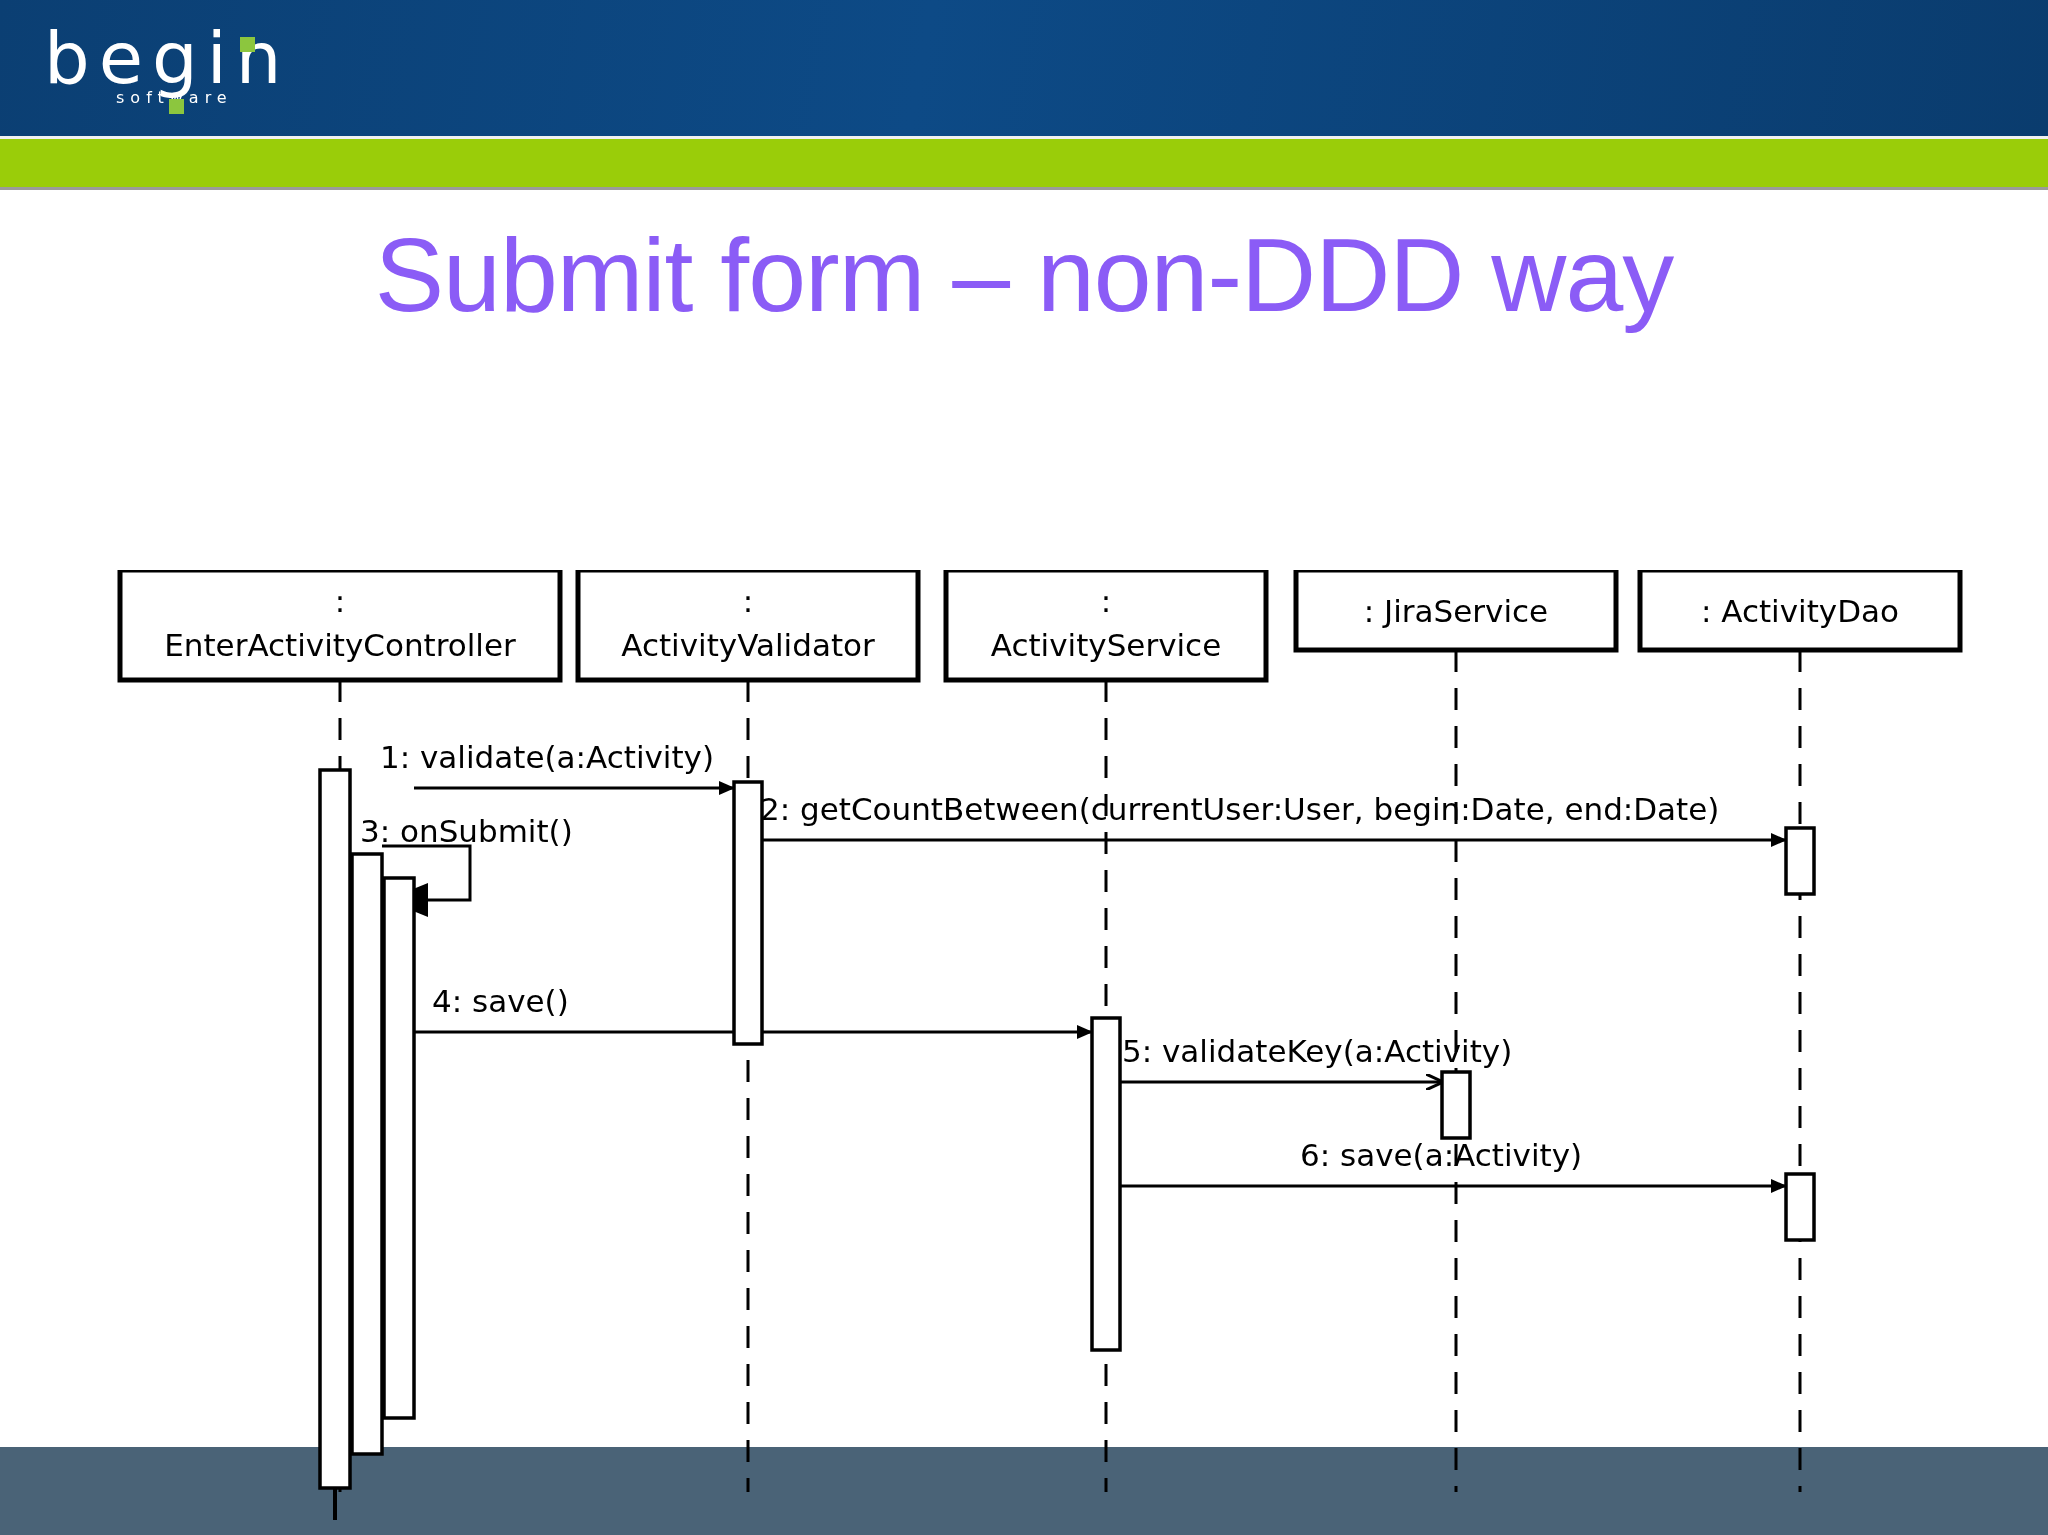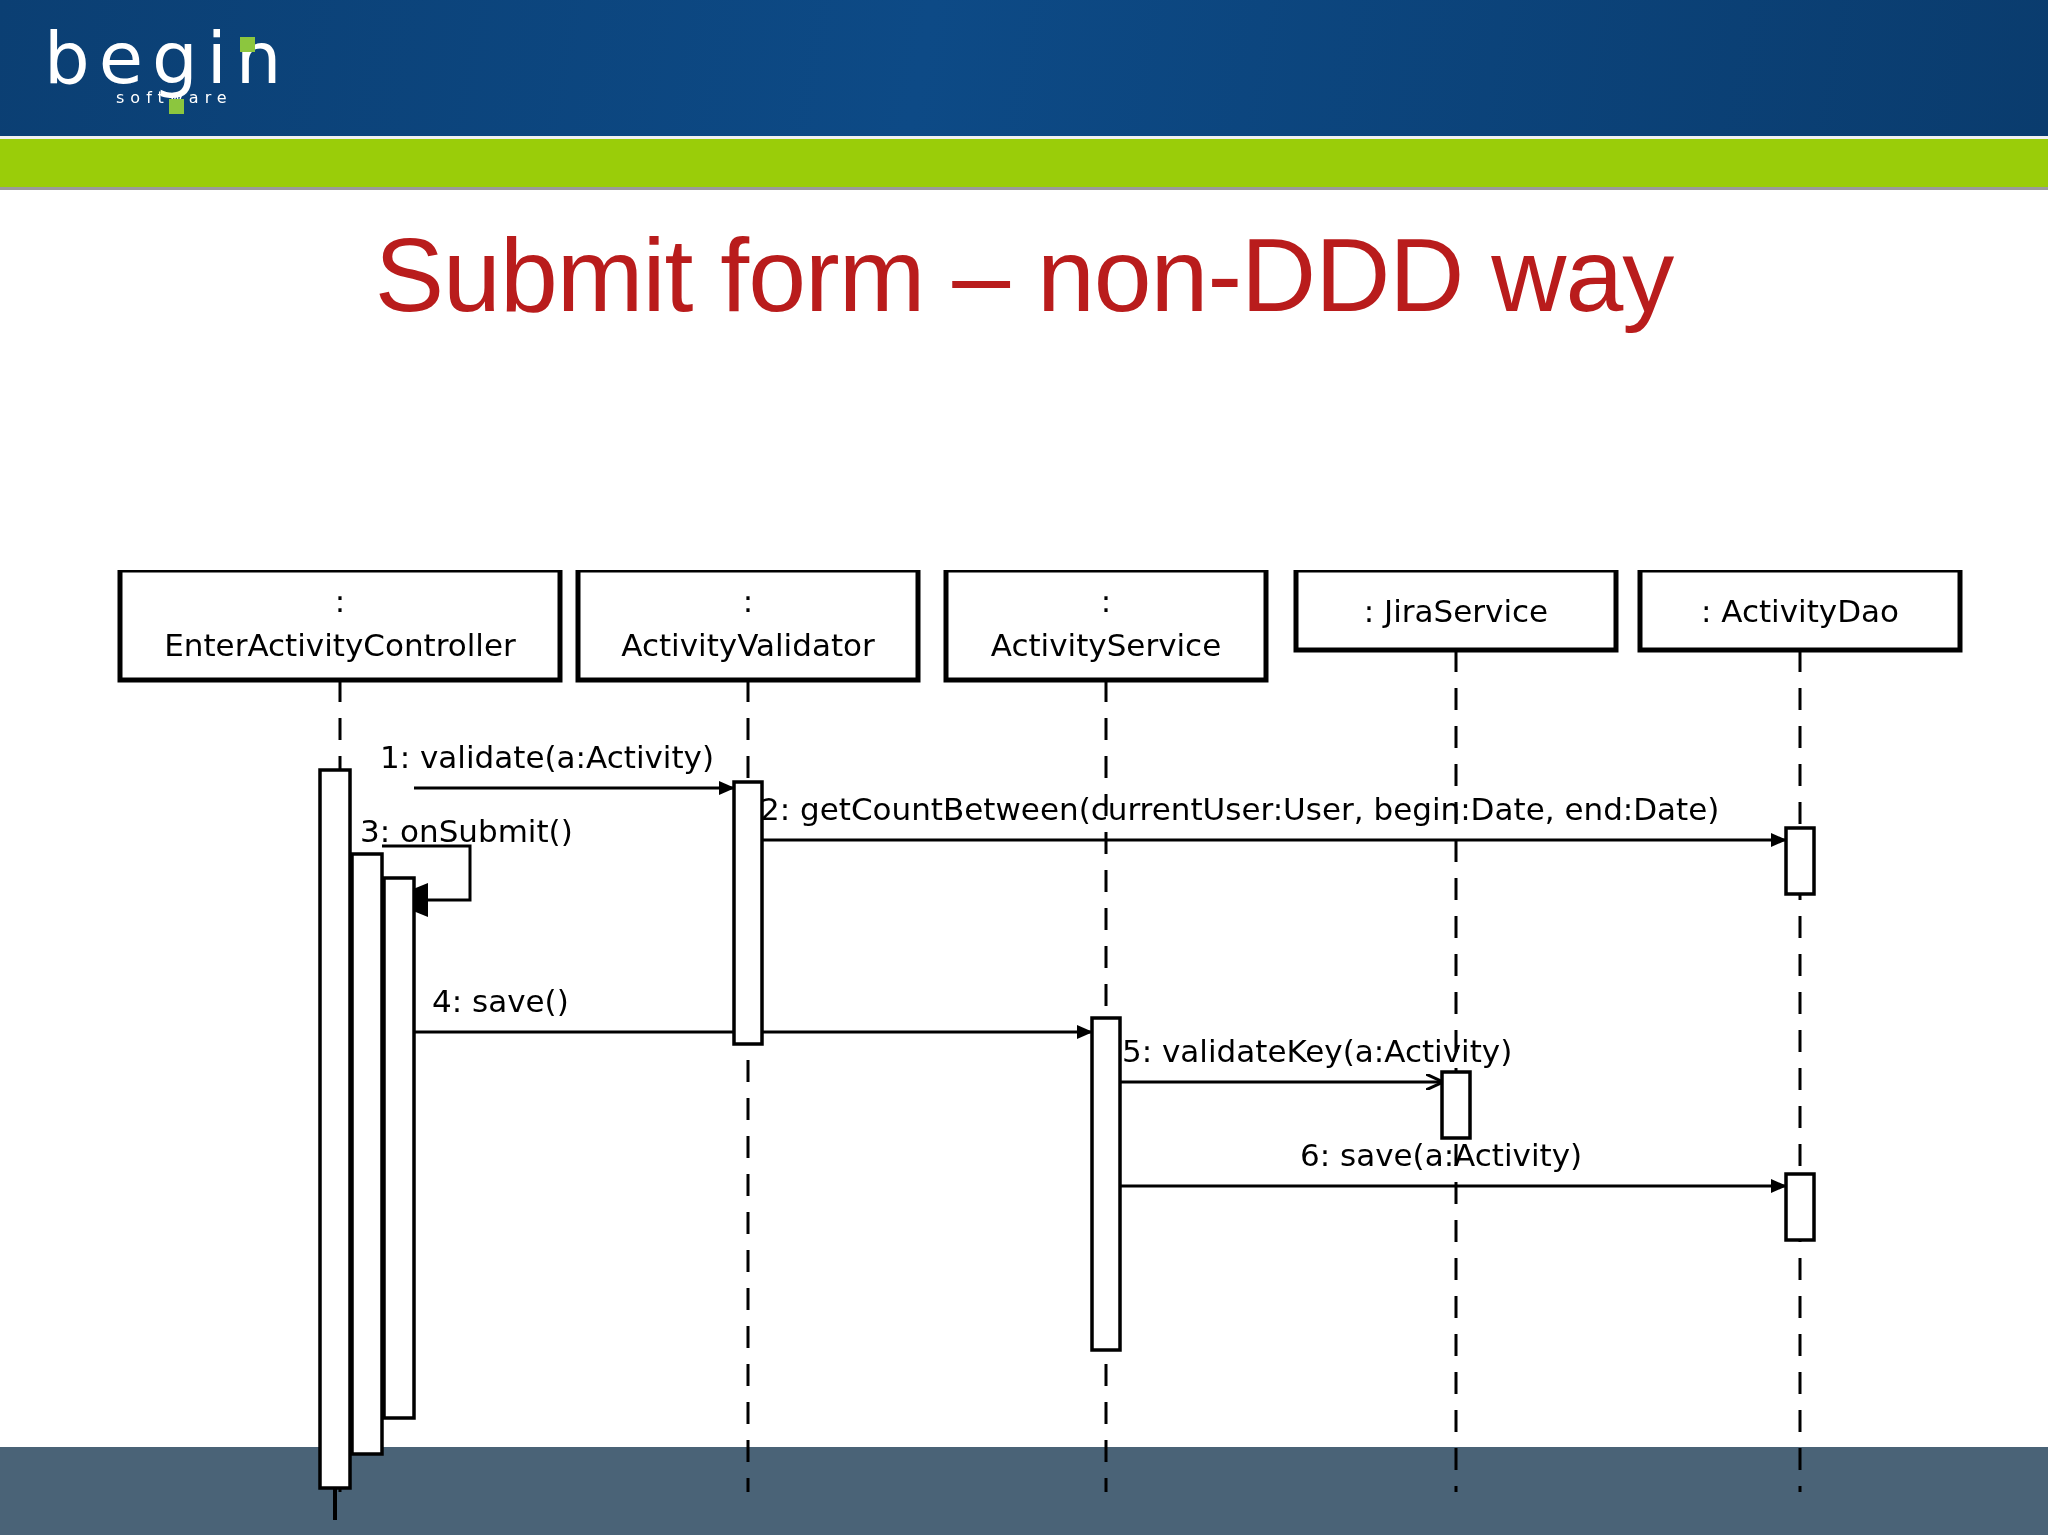--- a/index.html
+++ b/index.html
@@ -72,21 +72,21 @@
   .slide-body {
     flex: 1 1 auto;
     position: relative;
     background: #ffffff;
   }
   .slide-title {
     text-align: center;
     font-family: "Liberation Sans", sans-serif;
     font-size: 104px;
     font-weight: 400;
-    color: #b91c1c;
+    color: #8b5cf6;
     letter-spacing: -1px;
     margin: 0;
     padding-top: 28px;
     line-height: 1.1;
     white-space: nowrap;
   }
   .diagram-wrap {
     position: absolute;
     left: 0;
     top: 380px;

